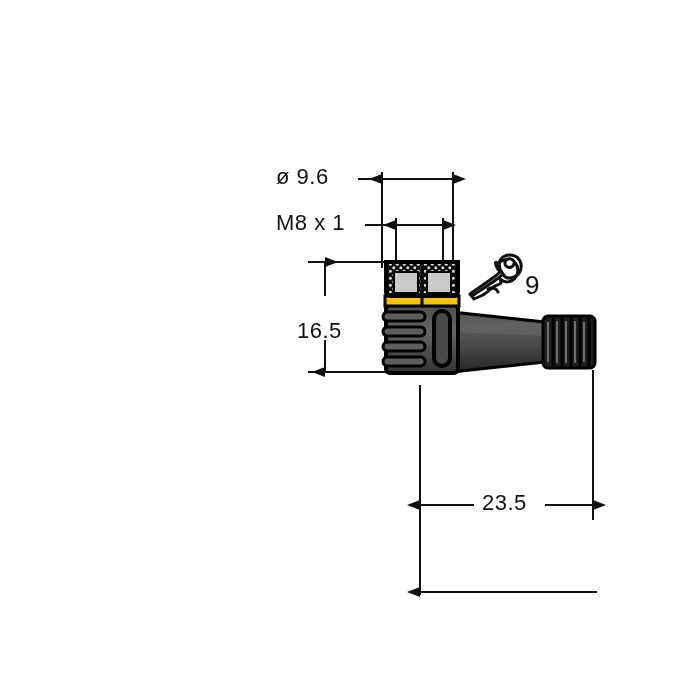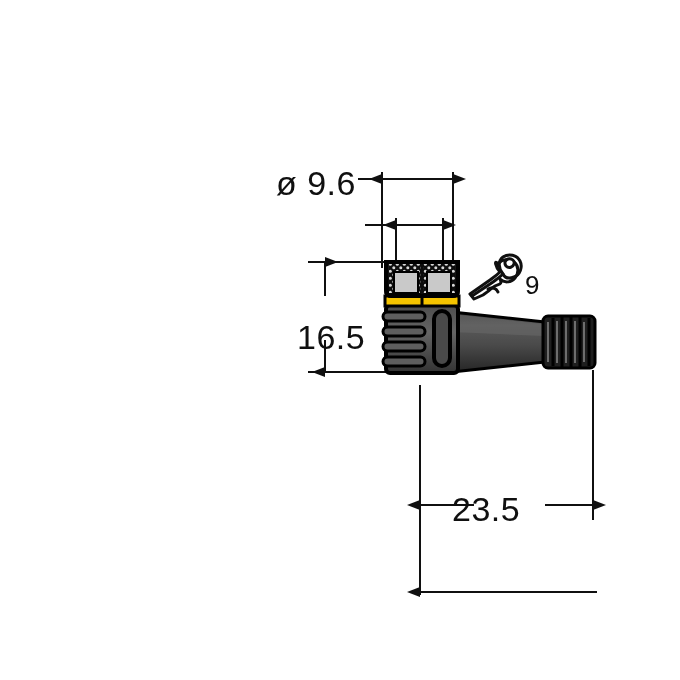--- a/index.html
+++ b/index.html
@@ -18,29 +18,29 @@
   #drawing {
     position: absolute;
     left: 0;
     top: 0;
     width: 680px;
     height: 680px;
   }
   .dim-text {
     position: absolute;
     font-family: "Liberation Sans", sans-serif;
-    font-size: 34px;
+    font-size: 22px;
     color: #101010;
     white-space: nowrap;
     letter-spacing: 0.5px;
   }
   #label-diameter { left: 276px; top: 164px; }
   #label-thread   { left: 276px; top: 210px; }
   #label-height   { left: 297px; top: 318px; }
-  #label-length   { left: 452px; top: 490px; }
+  #label-length   { left: 482px; top: 490px; }
   #label-wrench-size { left: 525px; top: 270px; font-size: 26px; }
 </style>
 </head>
 <body>
 
 <div id="stage">
 
   <svg id="drawing" viewBox="0 0 680 680">
     <defs>
       <marker id="arrL" markerWidth="14" markerHeight="10" refX="13" refY="5" orient="auto" markerUnits="userSpaceOnUse">
@@ -179,20 +179,21 @@
                C523,267 520,275 514,277 C509,279 505,278 503,274 Z" fill="none" stroke="#101010" stroke-width="3" stroke-linejoin="round"></path>
       <path d="M506,266 C504,263 505,260 508,259 C512,258 515,261 514,264
                C513,267 509,269 506,266 Z" fill="#ffffff" stroke="#101010" stroke-width="3" stroke-linejoin="round"></path>
       <path d="M488,289 C492,287 496,288 498,292" fill="none" stroke="#101010" stroke-width="3" stroke-linecap="round"></path>
     </g>
 
   </svg>
 
   <div class="dim-text" id="label-diameter">ø 9.6</div>
 
+  <div class="dim-text" id="label-thread">M8 x 1</div>
 
   <div class="dim-text" id="label-height">16.5</div>
 
   <div class="dim-text" id="label-length">23.5</div>
 
   <div class="dim-text" id="label-wrench-size">9</div>
 
 </div>
 
 </body></html>

